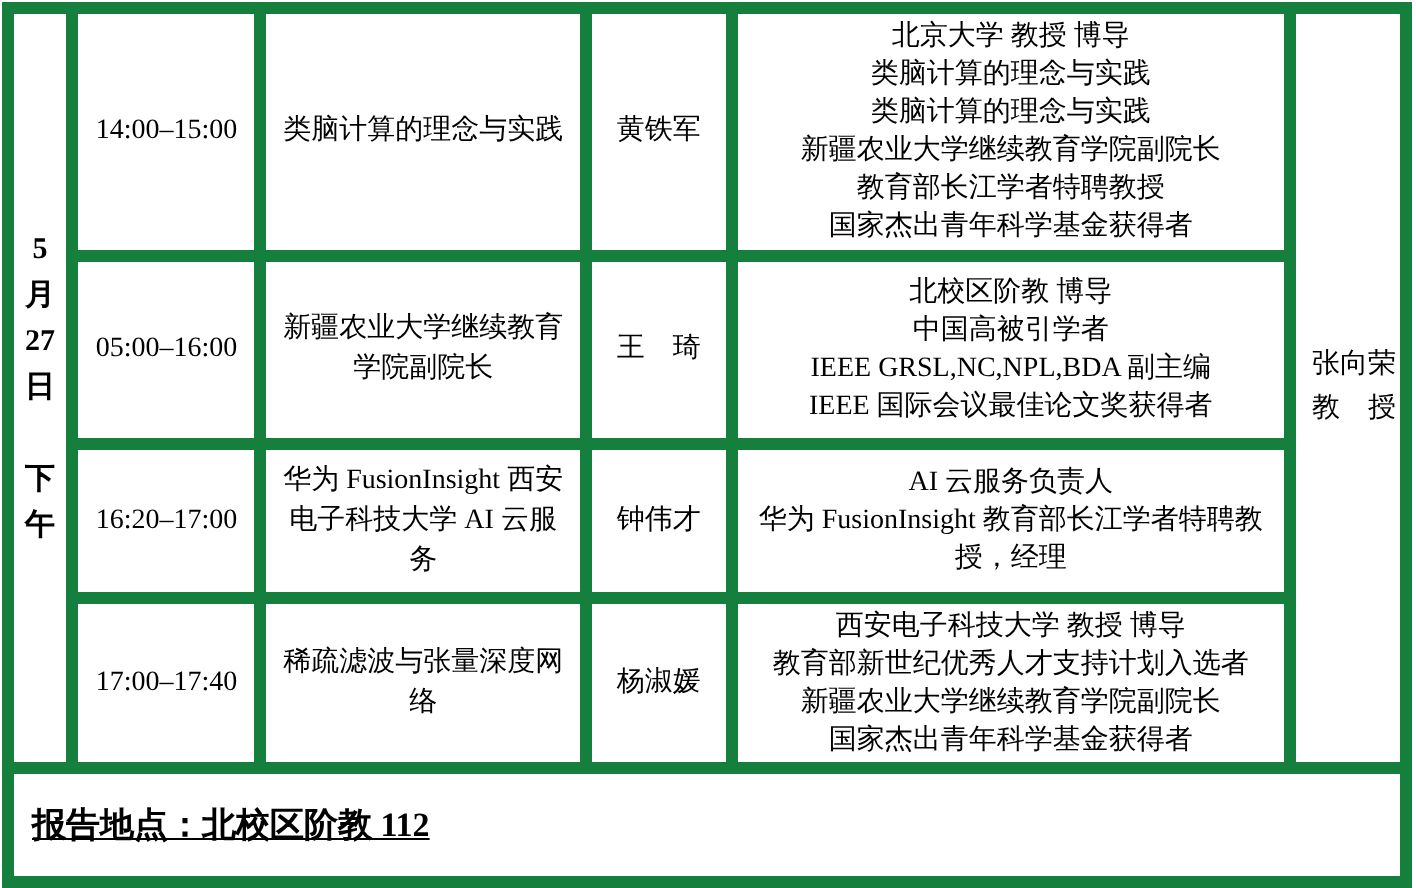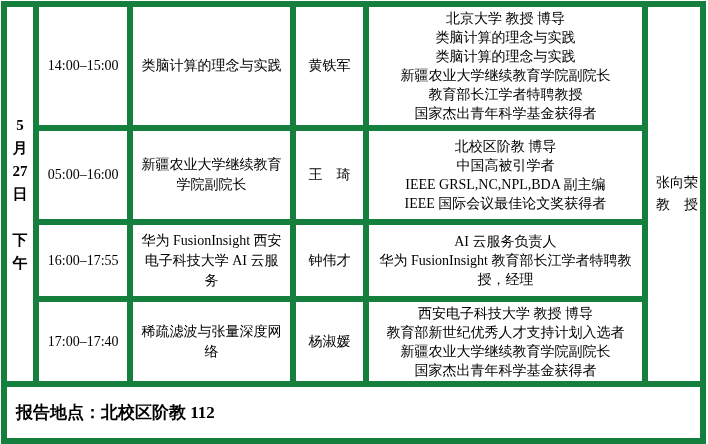--- a/index.html
+++ b/index.html
@@ -38,21 +38,21 @@
   col.c-time  { width: 94px; }
   col.c-title { width: 162px; }
   col.c-name  { width: 73px; }
   col.c-bio   { width: 278px; }
   col.c-host  { width: 58px; }
   
   tr.r1 { height: 124px; }
   tr.r2 { height: 94px; }
   tr.r3 { height: 77px; }
   tr.r4 { height: 85px; }
-  tr.rf { height: 57px; }
+  tr.rf { height: 57px; text-decoration: underline; }
 
   td.date-cell {
     font-weight: bold;
     padding: 0;
   }
   .date-line {
     height: 23px;
     line-height: 23px;
     font-size: 15px;
   }
@@ -116,21 +116,21 @@
       <td>王　琦</td>
       <td class="bio-cell">
         <div class="bio-line">北校区阶教 博导</div>
         <div class="bio-line">中国高被引学者</div>
         <div class="bio-line">IEEE GRSL,NC,NPL,BDA 副主编</div>
         <div class="bio-line">IEEE 国际会议最佳论文奖获得者</div>
       </td>
     </tr>
 
     <tr class="r3">
-      <td>16:00–17:55</td>
+      <td>16:20–17:00</td>
       <td class="title-cell">华为 FusionInsight 西安电子科技大学 AI 云服务</td>
       <td>钟伟才</td>
       <td class="bio-cell">
         <div class="bio-line">AI 云服务负责人</div>
         <div class="bio-line">华为 FusionInsight 教育部长江学者特聘教授，经理</div>
       </td>
     </tr>
 
     <tr class="r4">
       <td>17:00–17:40</td>

